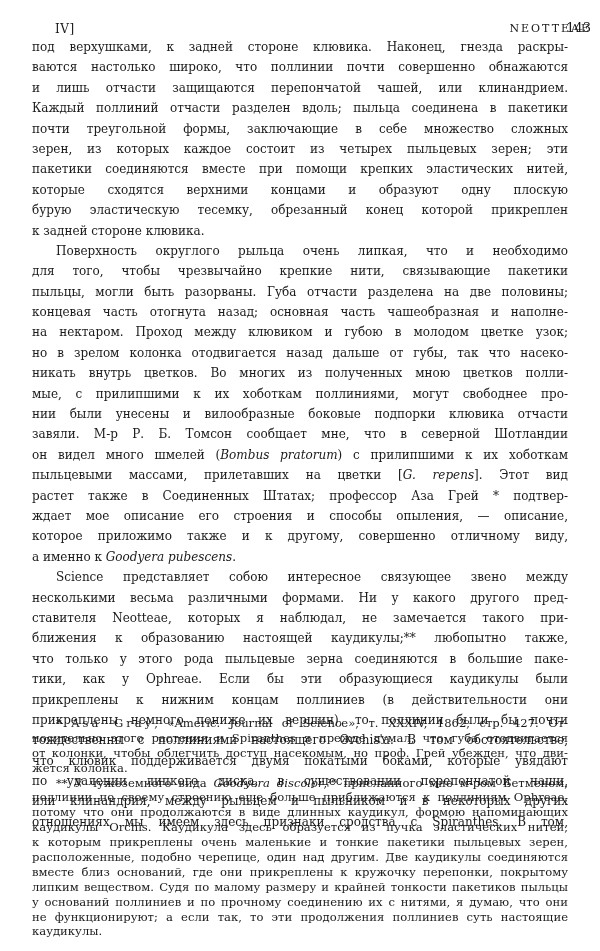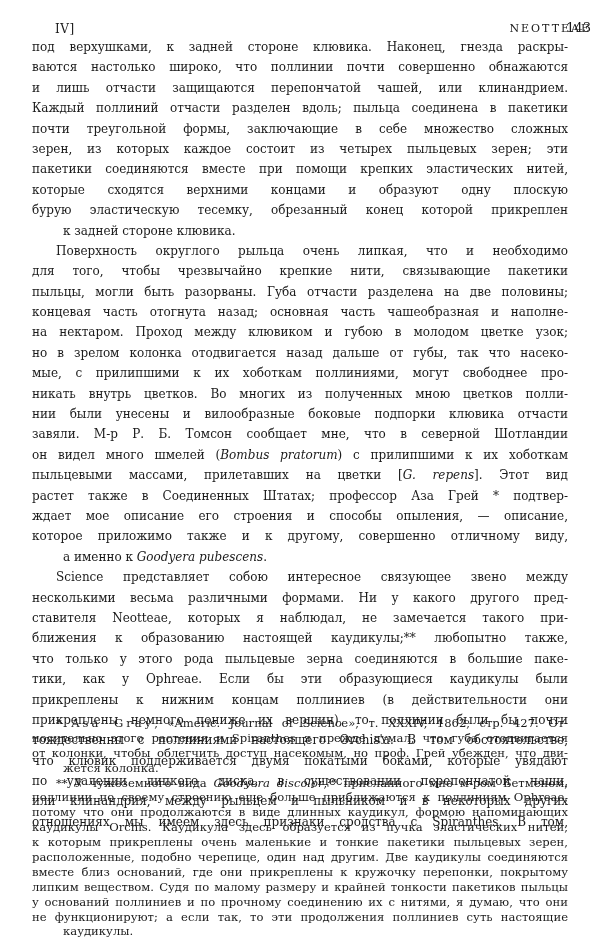--- a/index.html
+++ b/index.html
@@ -8,21 +8,21 @@
       font-family: "DejaVu Serif", "Liberation Serif", serif; color: #1a1a1a;
       position: relative;
     }
     .page { position: absolute; left: 32px; top: 0; width: 536px; }
     .header { position: absolute; top: 22px; left: 12px; width: 536px; height: 18px; font-size: 12px; margin-left: 11px; }
     .header .chap { position: absolute; left: 0; top: 0; letter-spacing: 0.5px; }
     .header .title { position: absolute; left: 0; width: 536px; text-align: right; top: 0; letter-spacing: 2px; font-size: 11px; }
     .header .num { position: absolute; right: 0; top: -2px; font-size: 13px; }
     .body { position: absolute; top: 37px; left: 0; width: 536px; font-size: 12px; line-height: 20.4px; }
     .line { display: block; white-space: nowrap; text-align: justify; text-align-last: justify; height: 20.4px; }
-    .line.last { text-align-last: left; margin-left: 31px; }
+    .line.last { text-align-last: left; }
     .line.indent { padding-left: 24px; }
     .foot { position: absolute; top: 716px; left: 0; width: 536px; font-size: 11.6px; line-height: 14.9px; }
     .foot .line { height: 14.9px; }
     .foot .indent { padding-left: 24px; }
     i { font-style: italic; }
     .spaced { letter-spacing: 3px; }
   </style>
 </head>
 <body>
 
@@ -43,22 +43,22 @@
       <span class="line">пакетики соединяются вместе при помощи крепких эластических нитей,</span>
       <span class="line">которые сходятся верхними концами и образуют одну плоскую</span>
       <span class="line">бурую эластическую тесемку, обрезанный конец которой прикреплен</span>
       <span class="line last">к задней стороне клювика.</span>
       <span class="line indent">Поверхность округлого рыльца очень липкая, что и необходимо</span>
       <span class="line">для того, чтобы чрезвычайно крепкие нити, связывающие пакетики</span>
       <span class="line">пыльцы, могли быть разорваны. Губа отчасти разделена на две половины;</span>
       <span class="line">концевая часть отогнута назад; основная часть чашеобразная и наполне-</span>
       <span class="line">на нектаром. Проход между клювиком и губою в молодом цветке узок;</span>
       <span class="line">но в зрелом колонка отодвигается назад дальше от губы, так что насеко-</span>
+      <span class="line">никать внутрь цветков. Во многих из полученных мною цветков полли-</span>
       <span class="line">мые, с прилипшими к их хоботкам поллиниями, могут свободнее про-</span>
-      <span class="line">никать внутрь цветков. Во многих из полученных мною цветков полли-</span>
       <span class="line">нии были унесены и вилообразные боковые подпорки клювика отчасти</span>
       <span class="line">завяли. М-р Р. Б. Томсон сообщает мне, что в северной Шотландии</span>
       <span class="line">он видел много шмелей (<i>Bombus pratorum</i>) с прилипшими к их хоботкам</span>
       <span class="line">пыльцевыми массами, прилетавших на цветки [<i>G. repens</i>]. Этот вид</span>
       <span class="line">растет также в Соединенных Штатах; профессор Аза Грей * подтвер-</span>
       <span class="line">ждает мое описание его строения и способы опыления, — описание,</span>
       <span class="line">которое приложимо также и к другому, совершенно отличному виду,</span>
       <span class="line last">а именно к <i>Goodyera pubescens</i>.</span>
       <span class="line indent">Science представляет собою интересное связующее звено между</span>
       <span class="line">несколькими весьма различными формами. Ни у какого другого пред-</span>

